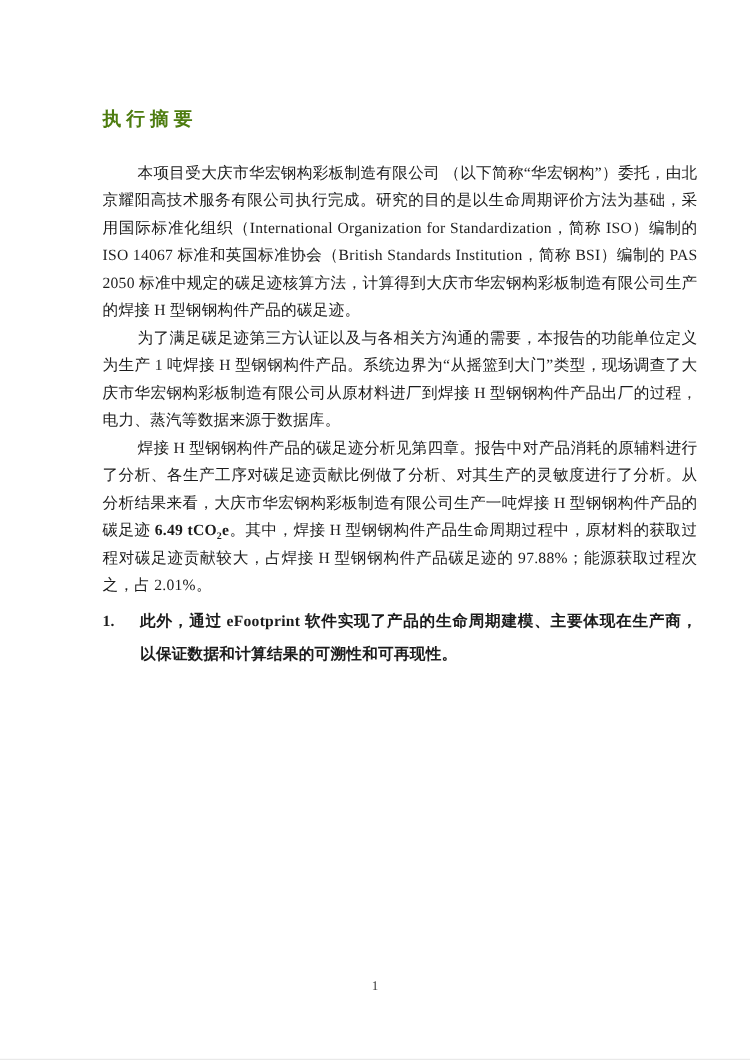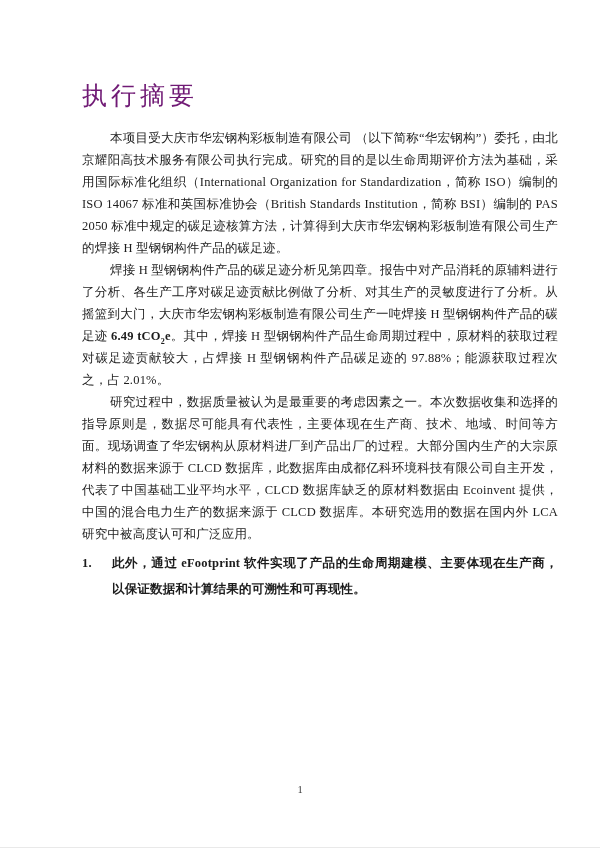--- a/index.html
+++ b/index.html
@@ -14,25 +14,25 @@
     background: #ffffff;
     font-family: "Liberation Serif", "DejaVu Serif", serif;
     color: #1c1c1c;
     overflow: hidden;
     border-bottom: 1px solid #e9e9e9;
     box-sizing: border-box;
   }
   .doc-title {
     margin: 0;
     padding: 84px 0 0 82px;
-    font-size: 25px;
+    font-size: 15px;
     line-height: 24px;
-    font-weight: normal;
+    font-weight: bold;
     letter-spacing: 4px;
-    color: #701a75;
+    color: #4d7c0f;
   }
   .content {
     padding: 19px 42px 0 82px;
     font-size: 12.5px;
     line-height: 22px;
     text-align: justify;
     letter-spacing: 0.2px;
   }
   .content p {
     margin: 0;
@@ -72,24 +72,24 @@
 <body>
 
 <div class="sheet">
 
   <h1 class="doc-title">执行摘要</h1>
 
   <div class="content">
 
     <p>本项目受大庆市华宏钢构彩板制造有限公司 （以下简称“华宏钢构”）委托，由北京耀阳高技术服务有限公司执行完成。研究的目的是以生命周期评价方法为基础，采用国际标准化组织（International Organization for Standardization，简称 ISO）编制的 ISO 14067 标准和英国标准协会（British Standards Institution，简称 BSI）编制的 PAS 2050 标准中规定的碳足迹核算方法，计算得到大庆市华宏钢构彩板制造有限公司生产的焊接 H 型钢钢构件产品的碳足迹。</p>
 
+    <p>为了满足碳足迹第三方认证以及与各相关方沟通的需要，本报告的功能单位定义为生产 1 吨焊接 H 型钢钢构件产品。系统边界为“从摇篮到大门”类型，现场调查了大庆市华宏钢构彩板制造有限公司从原材料进厂到焊接 H 型钢钢构件产品出厂的过程，电力、蒸汽等数据来源于数据库。</p>
 
-    <p><span>焊接 H 型钢钢构件产品的碳足迹分析见第四章。报告中对产品消耗的原辅料进行了分析、各生产工序对碳足迹贡献比例做了分析、对其生产的灵敏度进行了分析。从摇篮到大门，大庆市华宏钢构彩板制造有限公司生产一吨焊接 H 型钢钢构件产品的碳足迹 </span><span class="bold-val"><span>6.49 tCO</span><sub>2</sub><span>e</span></span><span>。其中，焊接 H 型钢钢构件产品生命周期过程中，原材料的获取过程对碳足迹贡献较大，占焊接 H 型钢钢构件产品碳足迹的 97.88%；能源获取过程次之，占 2.01%。</span></p>
+    <p><span>焊接 H 型钢钢构件产品的碳足迹分析见第四章。报告中对产品消耗的原辅料进行了分析、各生产工序对碳足迹贡献比例做了分析、对其生产的灵敏度进行了分析。从分析结果来看，大庆市华宏钢构彩板制造有限公司生产一吨焊接 H 型钢钢构件产品的碳足迹 </span><span class="bold-val"><span>6.49 tCO</span><sub>2</sub><span>e</span></span><span>。其中，焊接 H 型钢钢构件产品生命周期过程中，原材料的获取过程对碳足迹贡献较大，占焊接 H 型钢钢构件产品碳足迹的 97.88%；能源获取过程次之，占 2.01%。</span></p>
 
-    <p>研究过程中，数据质量被认为是最重要的考虑因素之一。本次数据收集和选择的指导原则是，数据尽可能具有代表性，主要体现在生产商、技术、地域、时间等方面。现场调查了华宏钢构从原材料进厂到产品出厂的过程。大部分国内生产的大宗原材料的数据来源于 CLCD 数据库，此数据库由成都亿科环境科技有限公司自主开发，代表了中国基础工业平均水平，CLCD 数据库缺乏的原材料数据由 Ecoinvent 提供，中国的混合电力生产的数据来源于 CLCD 数据库。本研究选用的数据在国内外 LCA 研究中被高度认可和广泛应用。</p>
 
     <div class="list-item">
       <span class="list-marker">1.</span>
       <span class="list-text">此外，通过 eFootprint 软件实现了产品的生命周期建模、主要体现在生产商，以保证数据和计算结果的可溯性和可再现性。</span>
     </div>
 
   </div>
 
   <div class="page-footer">1</div>
 

